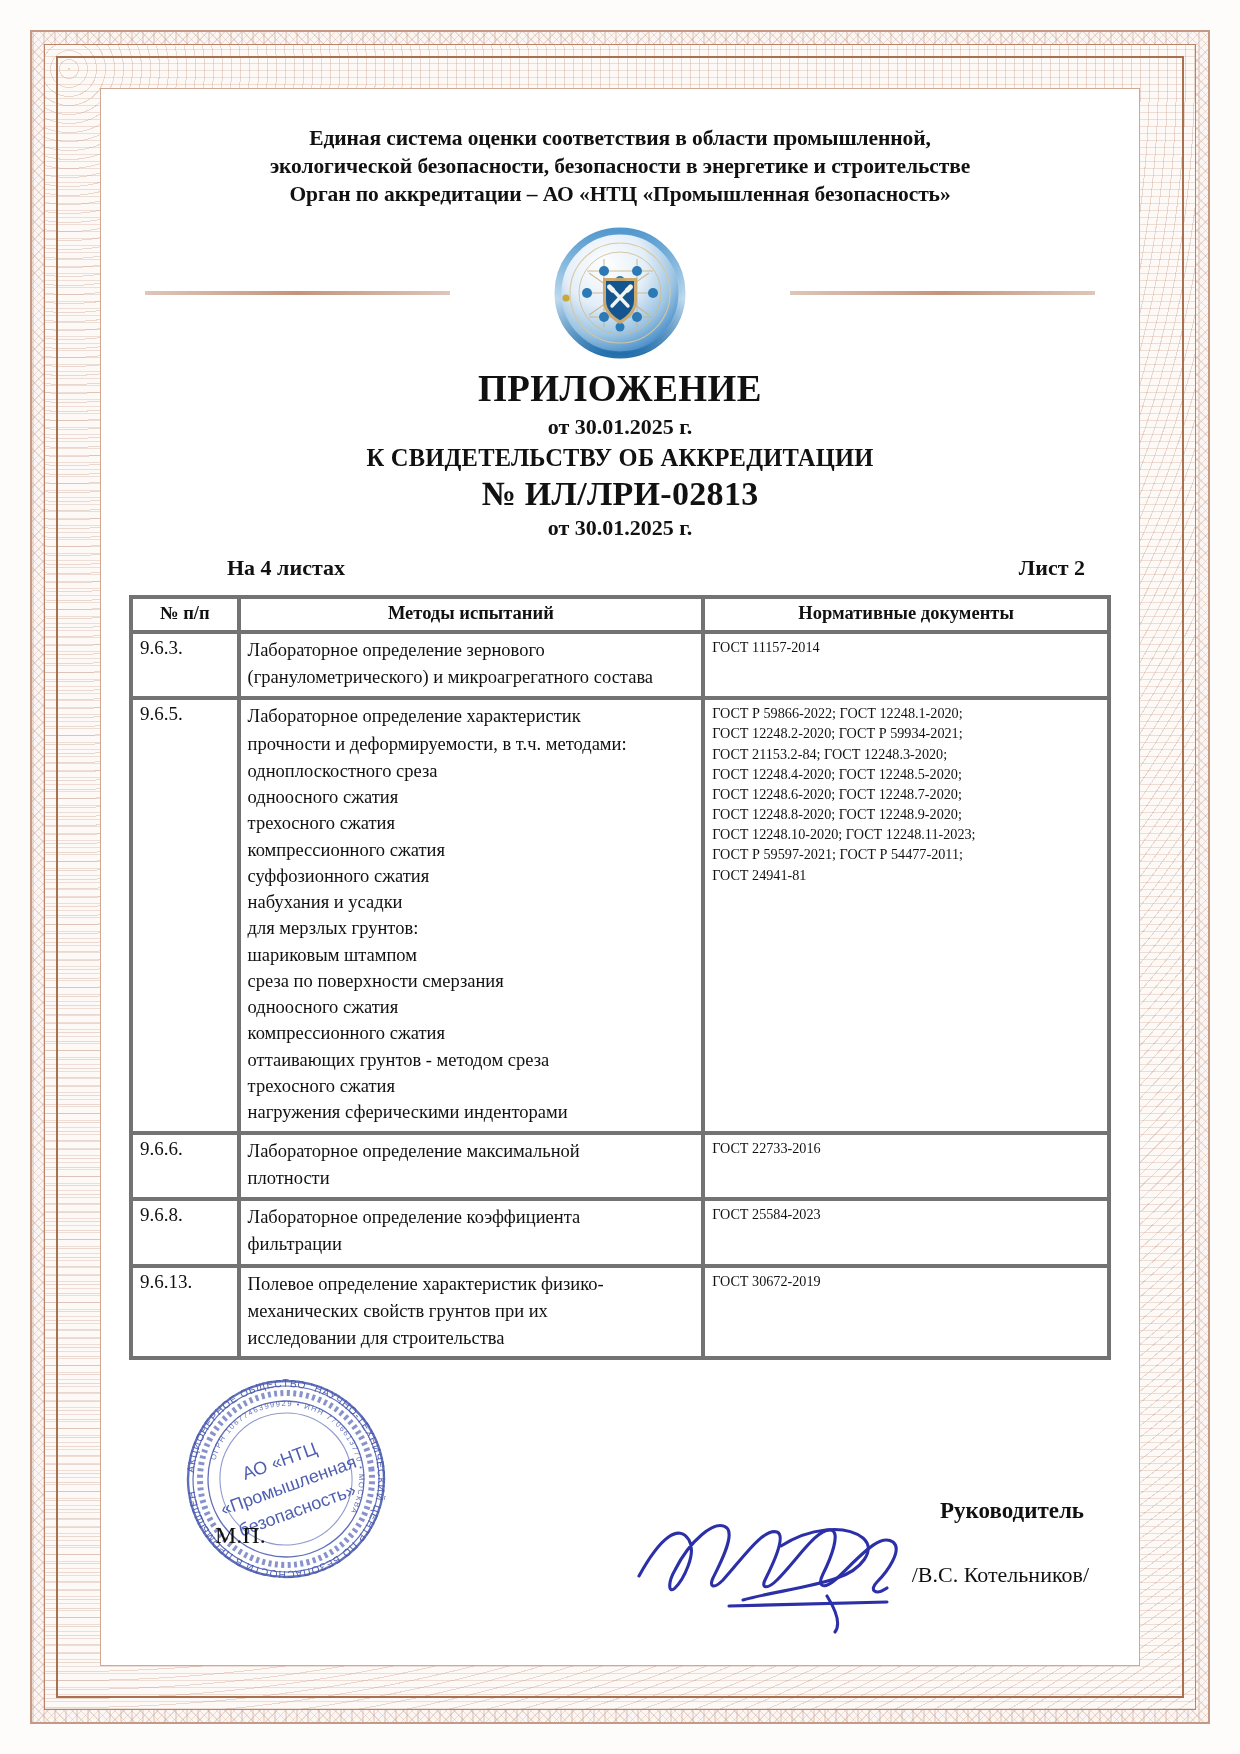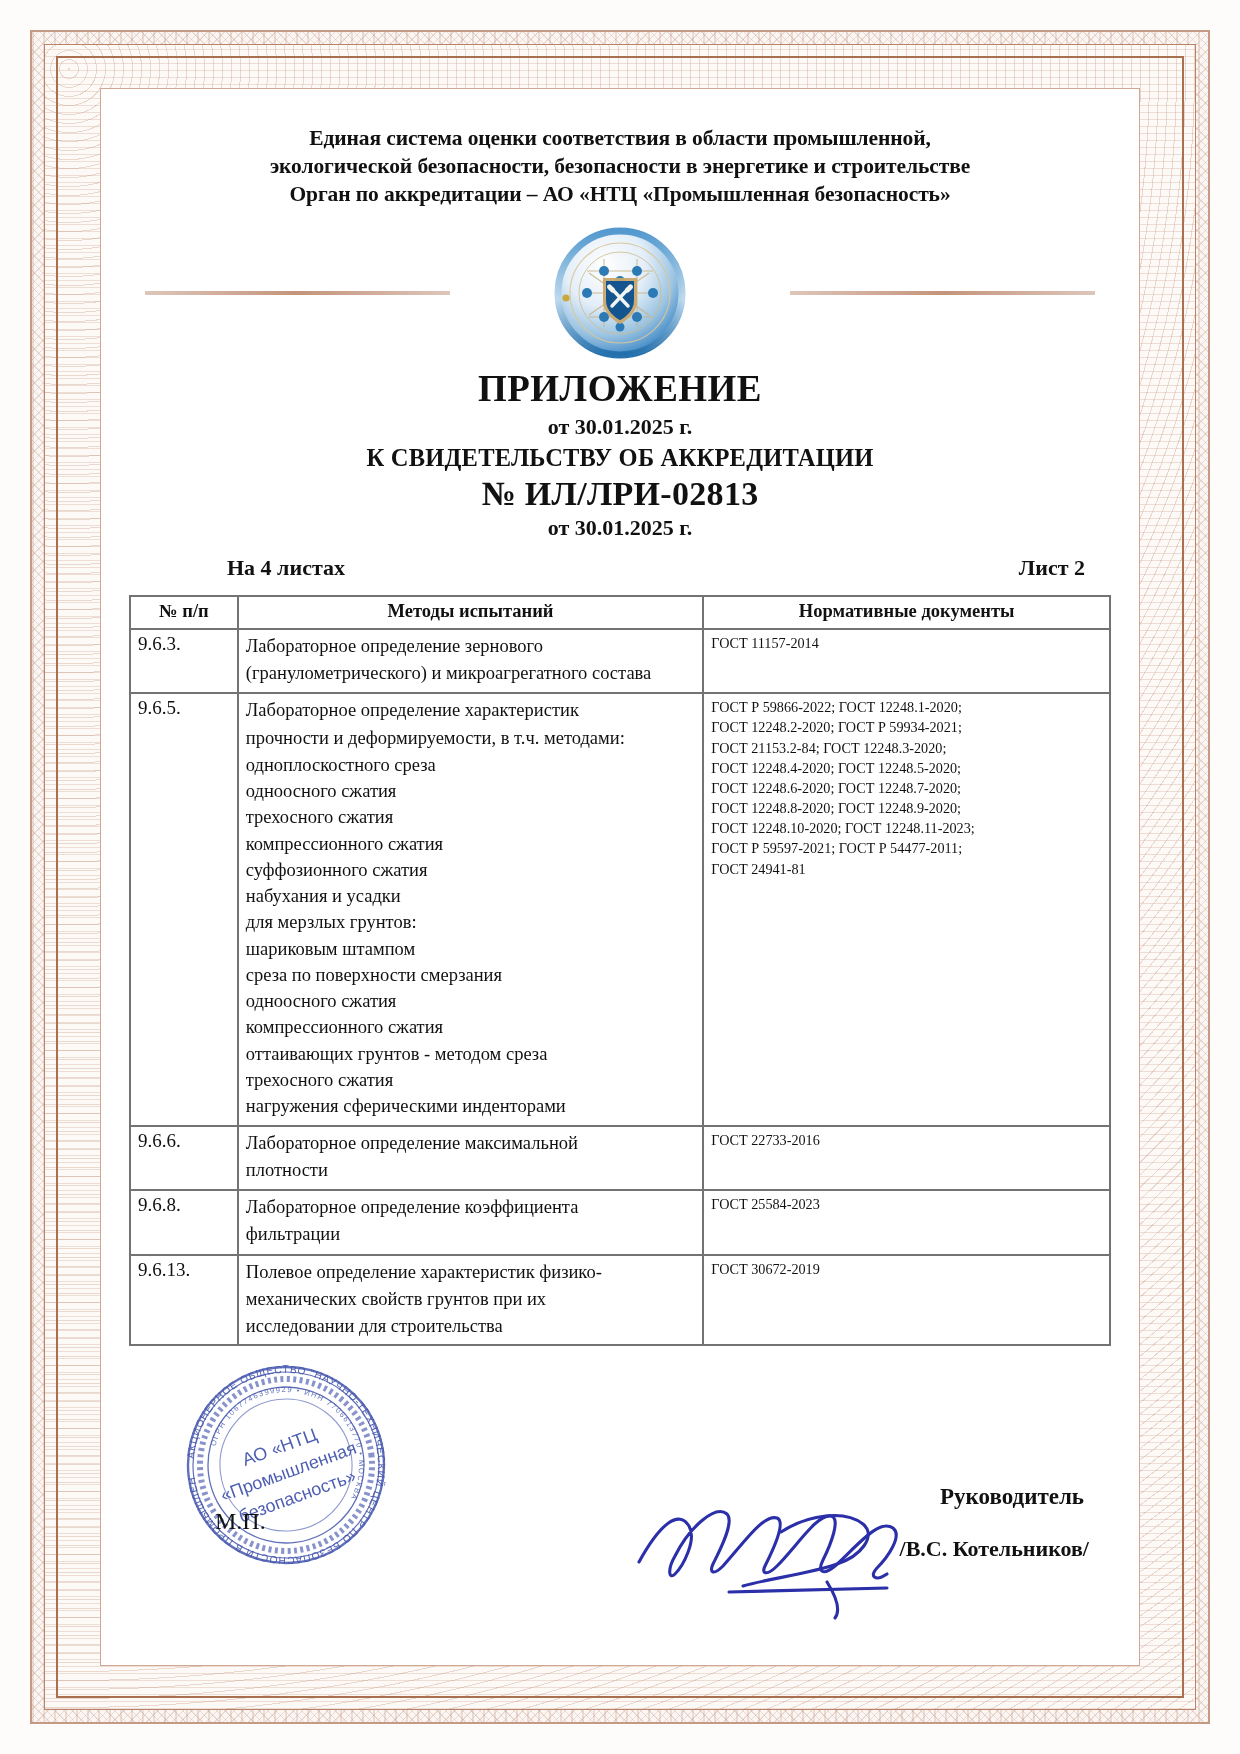--- a/index.html
+++ b/index.html
@@ -156,21 +156,21 @@
   }
 
   
   .tbl-wrap { margin-top: 14px; padding: 0 2px; }
   table.methods {
     width: 100%;
     border-collapse: collapse;
     table-layout: fixed;
   }
   table.methods th, table.methods td {
-    border: 2px solid #737373;
+    border: 4px solid #737373;
     vertical-align: top;
     padding: 3px 7px 5px 7px;
   }
   table.methods th {
     text-align: center;
     font-size: 18.5px;
     font-weight: bold;
     padding: 4px 6px 6px 6px;
   }
   col.c-num  { width: 11.0%; }
@@ -219,23 +219,23 @@
   .ruk {
     position: absolute;
     right: 29px;
     top: 134px;
     font-size: 23px;
     font-weight: bold;
   }
   .signee {
     position: absolute;
     right: 24px;
-    top: 186px;
+    top: 198px;
     font-size: 22px;
-    font-weight: bold;
+    font-weight: normal;
   }
   .signature {
     position: absolute;
     right: 152px;
     top: 120px;
     width: 330px;
     height: 150px;
     pointer-events: none;
   }
 </style>

